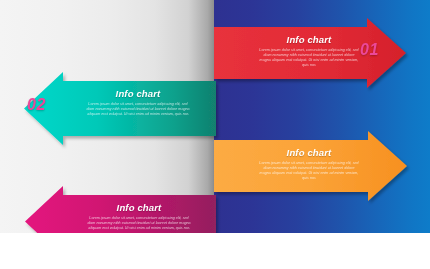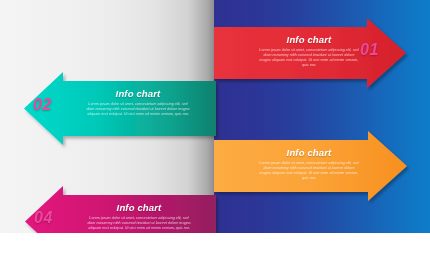--- a/index.html
+++ b/index.html
@@ -105,21 +105,21 @@
           <stop offset="100%" stop-color="#12806e"></stop>
         </linearGradient>
         <filter id="sh2" x="-20%" y="-20%" width="150%" height="150%">
           <feDropShadow dx="2" dy="2.5" stdDeviation="1.6" flood-color="#000" flood-opacity="0.28"></feDropShadow>
         </filter>
       </defs>
       <path d="M192,9 L39,9 L39,0 L0,36.5 L39,73 L39,64 L192,64 Z" fill="url(#g2)" filter="url(#sh2)"></path>
     </svg>
     <div class="a-title" style="left:58px; top:16px; width:112px; text-align:center;">Info chart</div>
     <div class="a-body" style="left:62px; top:30px; width:104px;">Lorem ipsum dolor sit amet, consectetuer adipiscing elit, sed diam nonummy nibh euismod tincidunt ut laoreet dolore magna aliquam erat volutpat. Ut wisi enim ad minim veniam, quis nos</div>
-    <div class="a-num" style="left:9px; top:24px;">02</div>
+    <div class="a-num" style="left:3px; top:24px;">02</div>
   </div>
 
   <div class="arrow" style="left:214px; top:131px;">
     <svg width="193" height="70" viewBox="0 0 193 70">
       <defs>
         <linearGradient id="g3" x1="0" y1="0" x2="1" y2="0">
           <stop offset="0%" stop-color="#fcab44"></stop>
           <stop offset="50%" stop-color="#fba337"></stop>
           <stop offset="100%" stop-color="#f79020"></stop>
         </linearGradient>
@@ -143,16 +143,15 @@
           <stop offset="100%" stop-color="#94205f"></stop>
         </linearGradient>
         <filter id="sh4" x="-20%" y="-20%" width="150%" height="150%">
           <feDropShadow dx="2" dy="2.5" stdDeviation="1.6" flood-color="#000" flood-opacity="0.28"></feDropShadow>
         </filter>
       </defs>
       <path d="M191,9 L38,9 L38,0 L0,35.5 L38,71 L38,62 L191,62 Z" fill="url(#g4)" filter="url(#sh4)"></path>
     </svg>
     <div class="a-title" style="left:58px; top:16px; width:112px; text-align:center;">Info chart</div>
     <div class="a-body" style="left:62px; top:30px; width:104px;">Lorem ipsum dolor sit amet, consectetuer adipiscing elit, sed diam nonummy nibh euismod tincidunt ut laoreet dolore magna aliquam erat volutpat. Ut wisi enim ad minim veniam, quis nos</div>
-    <div class="a-num" style="left:9px; top:23px;">04</div>
   </div>
 
 </div>
 
 </body></html>

